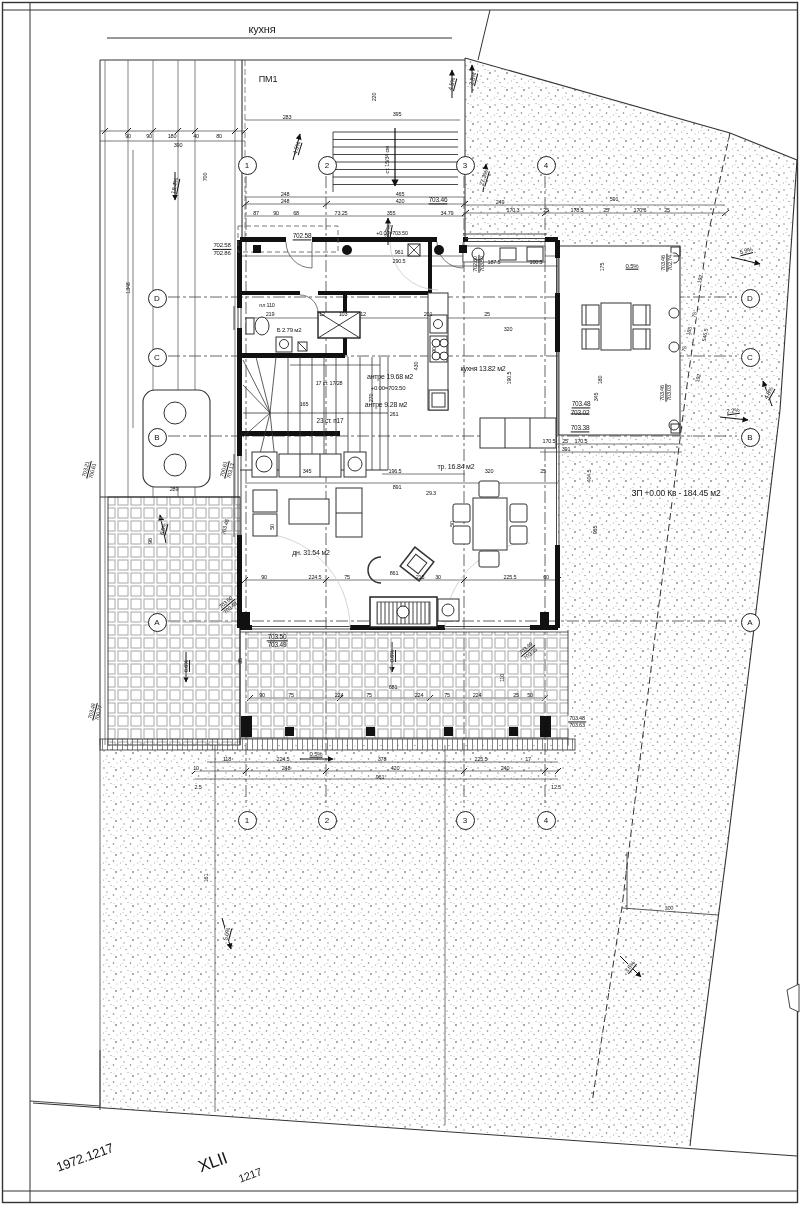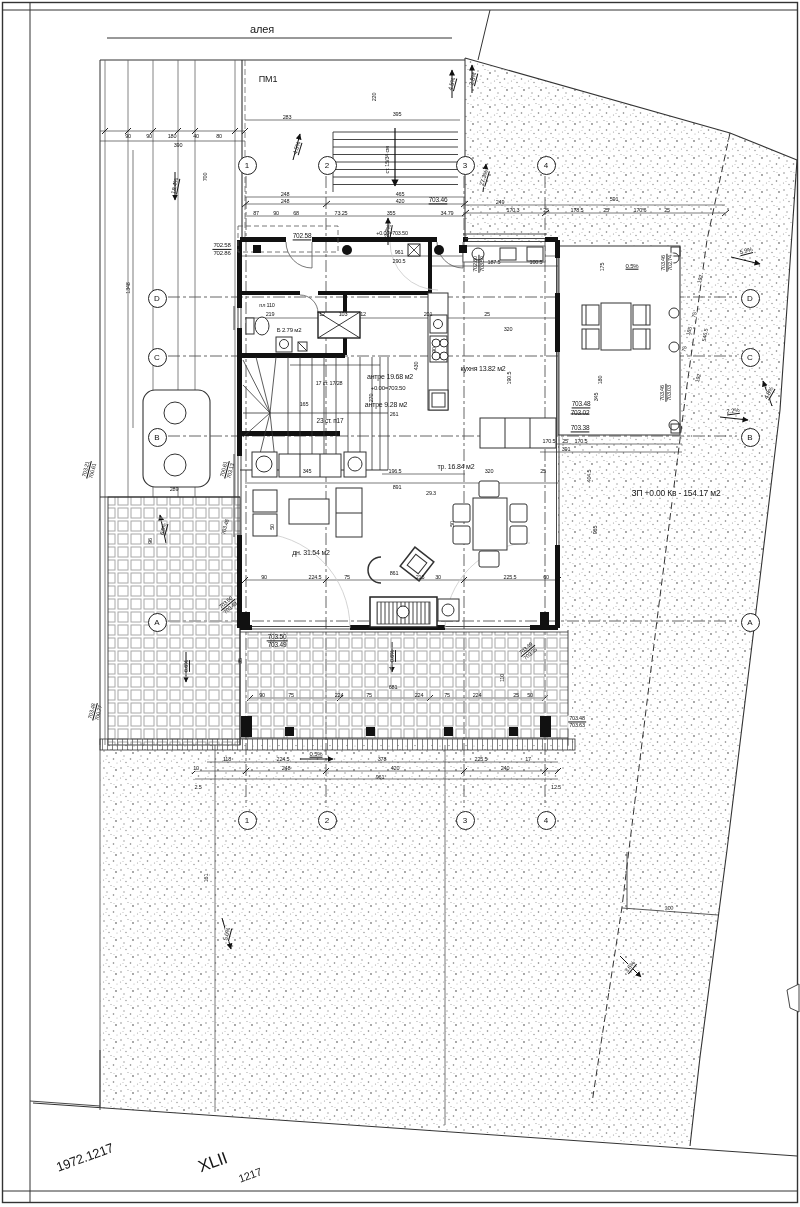--- a/index.html
+++ b/index.html
@@ -360,23 +360,23 @@
       <rect x="253" y="245" width="8" height="8" fill="#111"></rect>
       <circle cx="347" cy="250" r="5" fill="#111"></circle>
       <rect x="408" y="244" width="12" height="12" fill="#fff" stroke="#222" stroke-width="1"></rect>
       <path d="M408,244 L420,256 M408,256 L420,244" stroke="#222" stroke-width="0.8"></path>
       <circle cx="439" cy="250" r="5" fill="#111"></circle>
       <rect x="459" y="245" width="8" height="8" fill="#111"></rect>
     </g>
   </svg>
 
   <div id="ann-layer">
-      <div class="lbl" style="left: 262px; top: 29px; font-size: 11px; transform: translate(-50%, -50%);">алея</div>
+      <div class="lbl" style="left: 262px; top: 29px; font-size: 11px; transform: translate(-50%, -50%);">кухня</div>
       <div class="lbl" style="left: 268px; top: 80px; font-size: 9px; transform: translate(-50%, -50%);">ПМ1</div>
-      <div class="lbl bg" style="left: 676px; top: 494px; font-size: 8.5px; transform: translate(-50%, -50%);">ЗП +0.00 Кв - 154.17 м2</div>
+      <div class="lbl bg" style="left: 676px; top: 494px; font-size: 8.5px; transform: translate(-50%, -50%);">ЗП +0.00 Кв - 184.45 м2</div>
       <div class="lbl" style="left: 85px; top: 1158px; font-size: 13px; transform: translate(-50%, -50%) rotate(-20deg);">1972.1217</div>
       <div class="lbl" style="left: 213px; top: 1163px; font-size: 17px; transform: translate(-50%, -50%) rotate(-20deg);">XLII</div>
       <div class="lbl" style="left: 250px; top: 1175px; font-size: 11px; transform: translate(-50%, -50%) rotate(-20deg);">1217</div>
       <div class="lbl" style="left: 390px; top: 377px; font-size: 7px; transform: translate(-50%, -50%);">антре 19.68 м2</div>
       <div class="lbl" style="left: 388px; top: 388px; font-size: 6px; transform: translate(-50%, -50%);">+0.00=703.50</div>
       <div class="lbl" style="left: 386px; top: 405px; font-size: 7px; transform: translate(-50%, -50%);">антре 9.28 м2</div>
       <div class="lbl" style="left: 483px; top: 369px; font-size: 7px; transform: translate(-50%, -50%);">кухня 13.82 м2</div>
       <div class="lbl" style="left: 456px; top: 467px; font-size: 7px; transform: translate(-50%, -50%);">тр. 16.84 м2</div>
       <div class="lbl" style="left: 311px; top: 553px; font-size: 7px; transform: translate(-50%, -50%);">дн. 31.54 м2</div>
       <div class="lbl" style="left: 289px; top: 330px; font-size: 6px; transform: translate(-50%, -50%);">Б 2.79 м2</div>

